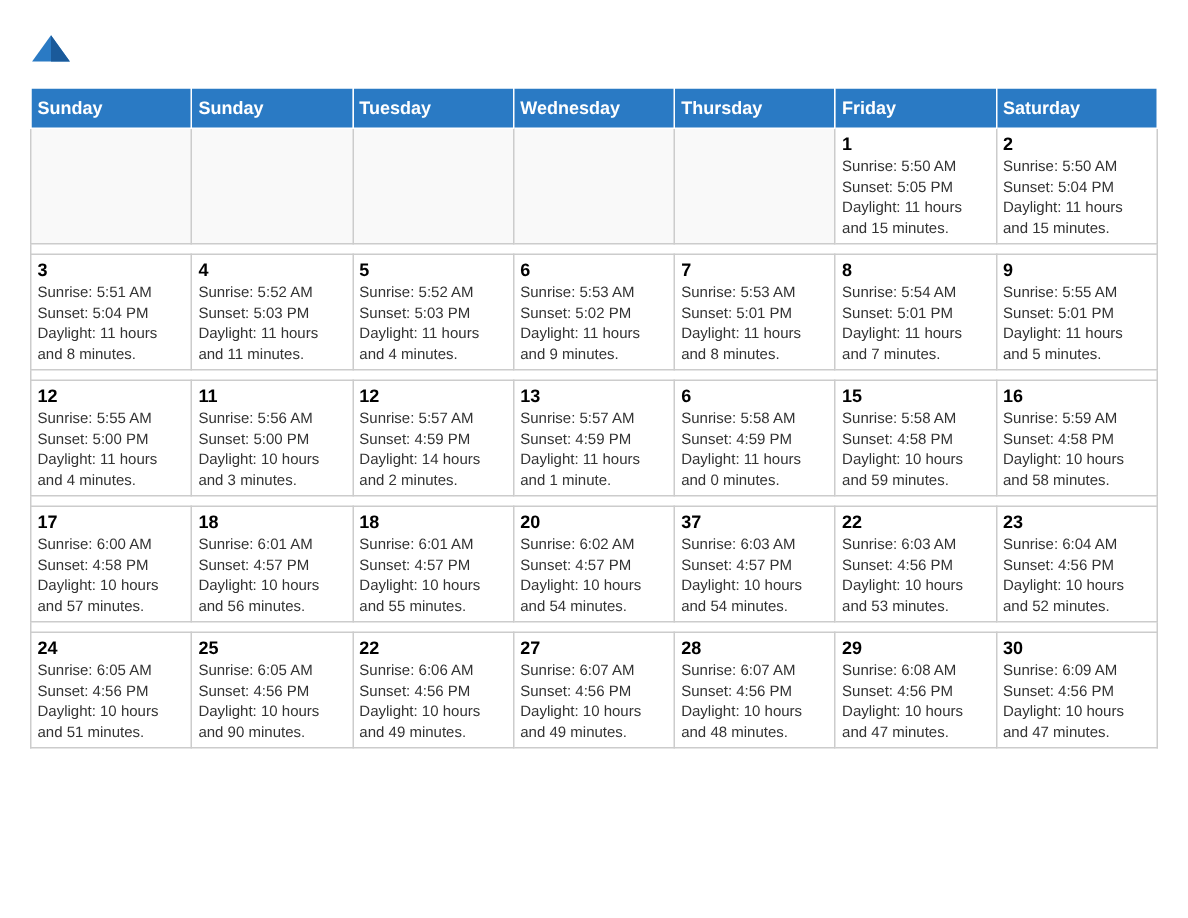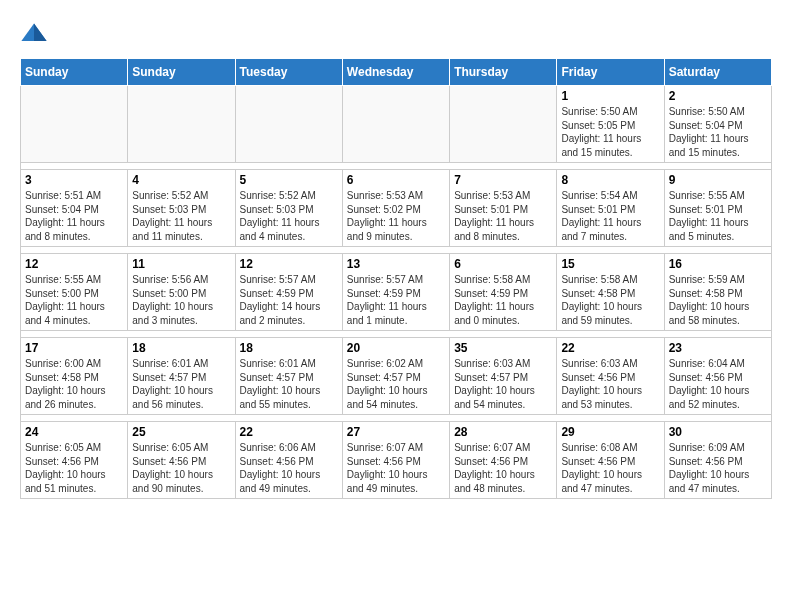--- a/index.html
+++ b/index.html
@@ -233,42 +233,42 @@
         </td>
       </tr>
       <tr>
         <td colspan="7" class="row-spacer"></td>
       </tr>
       <tr>
         <td>
           <div class="day-number">17</div>
           <div class="day-info">Sunrise: 6:00 AM</div>
           <div class="day-info">Sunset: 4:58 PM</div>
-          <div class="day-info">Daylight: 10 hours and 26 minutes.</div>
+          <div class="day-info">Daylight: 10 hours and 57 minutes.</div>
         </td>
         <td>
           <div class="day-number">18</div>
           <div class="day-info">Sunrise: 6:01 AM</div>
           <div class="day-info">Sunset: 4:57 PM</div>
           <div class="day-info">Daylight: 10 hours and 56 minutes.</div>
         </td>
         <td>
           <div class="day-number">18</div>
           <div class="day-info">Sunrise: 6:01 AM</div>
           <div class="day-info">Sunset: 4:57 PM</div>
           <div class="day-info">Daylight: 10 hours and 55 minutes.</div>
         </td>
         <td>
           <div class="day-number">20</div>
           <div class="day-info">Sunrise: 6:02 AM</div>
           <div class="day-info">Sunset: 4:57 PM</div>
           <div class="day-info">Daylight: 10 hours and 54 minutes.</div>
         </td>
         <td>
-          <div class="day-number">35</div>
+          <div class="day-number">37</div>
           <div class="day-info">Sunrise: 6:03 AM</div>
           <div class="day-info">Sunset: 4:57 PM</div>
           <div class="day-info">Daylight: 10 hours and 54 minutes.</div>
         </td>
         <td>
           <div class="day-number">22</div>
           <div class="day-info">Sunrise: 6:03 AM</div>
           <div class="day-info">Sunset: 4:56 PM</div>
           <div class="day-info">Daylight: 10 hours and 53 minutes.</div>
         </td>

